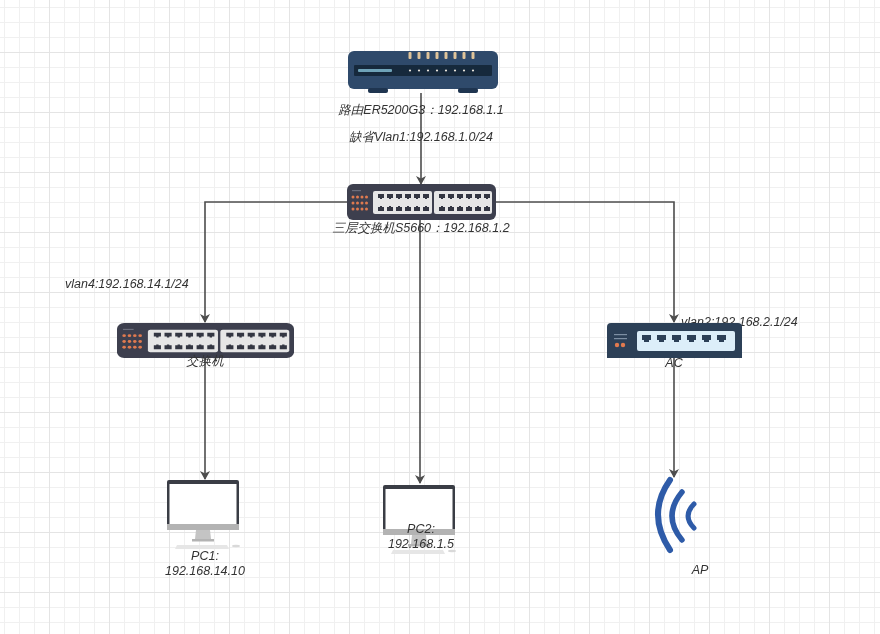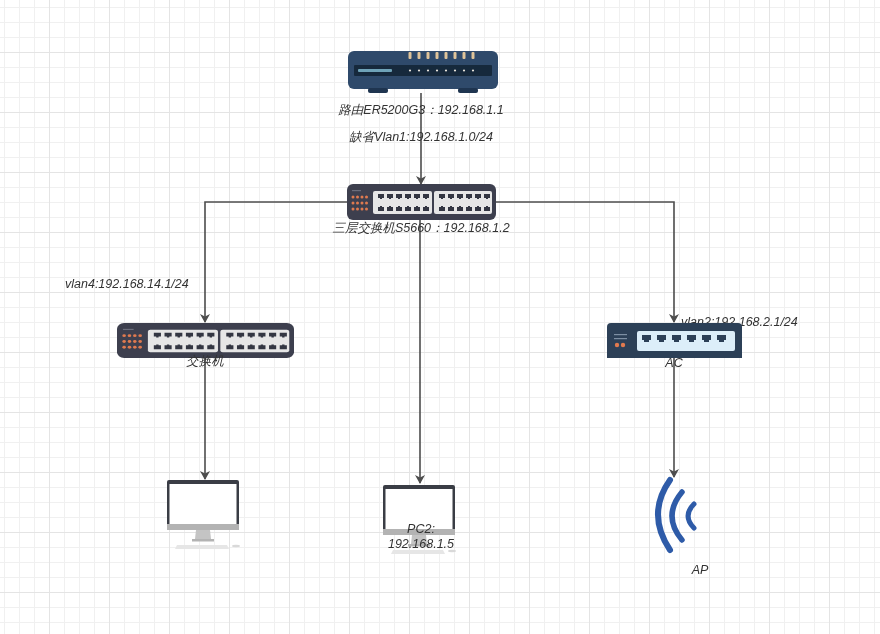--- a/index.html
+++ b/index.html
@@ -218,20 +218,24 @@
     <svg width="80" height="72" viewBox="0 0 80 72">
       <rect x="2" y="1" width="72" height="50" rx="2" fill="#3a3d45"></rect>
       <rect x="4.5" y="5" width="67" height="40" fill="#ffffff"></rect>
       <rect x="2" y="45" width="72" height="6" fill="#b3b3b3"></rect>
       <path d="M31,51 L45,51 L46,60 L30,60 Z" fill="#c4c4c4"></path>
       <rect x="27" y="60" width="22" height="2.5" fill="#b3b3b3"></rect>
       <path d="M12,66 L62,66 L64,70 L10,70 Z" fill="#e6e6e6"></path>
       <ellipse cx="71" cy="67" rx="4" ry="1.2" fill="#d9d9d9"></ellipse>
     </svg>
   </div>
+  <div class="label" style="left:145px; top:549px; width:120px;">
+    <span>PC1:</span>
+    <span>192.168.14.10</span>
+  </div>
 
   <div class="device" style="left:381px; top:484px; width:80px; height:72px;">
     <svg width="80" height="72" viewBox="0 0 80 72">
       <rect x="2" y="1" width="72" height="50" rx="2" fill="#3a3d45"></rect>
       <rect x="4.5" y="5" width="67" height="40" fill="#ffffff"></rect>
       <rect x="2" y="45" width="72" height="6" fill="#b3b3b3"></rect>
       <path d="M31,51 L45,51 L46,60 L30,60 Z" fill="#c4c4c4"></path>
       <rect x="27" y="60" width="22" height="2.5" fill="#b3b3b3"></rect>
       <path d="M12,66 L62,66 L64,70 L10,70 Z" fill="#e6e6e6"></path>
       <ellipse cx="71" cy="67" rx="4" ry="1.2" fill="#d9d9d9"></ellipse>

